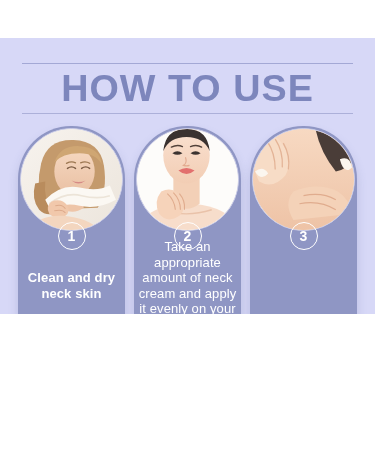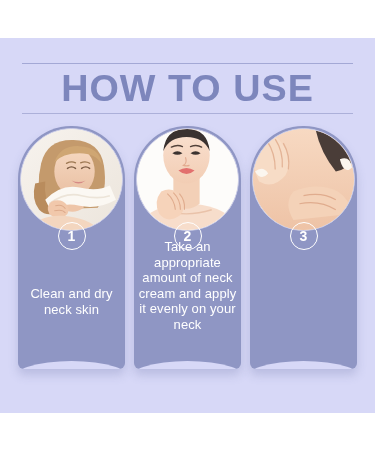--- a/index.html
+++ b/index.html
@@ -4,21 +4,21 @@
 <style>
   html,body{margin:0;padding:0;}
   body{
     width:375px;height:450px;
     background:#ffffff;
     font-family:"Liberation Sans","DejaVu Sans",sans-serif;
     overflow:hidden;
   }
   .poster{
     position:absolute;left:0;top:38px;
-    width:375px;height:375px;
+    width:375px;height:276px;
     background:#d7d8f7;
     overflow:hidden;
   }
 
   
   .heading-block{
     position:absolute;left:22px;top:25px;width:331px;
   }
   .rule{
     height:1px;width:100%;
@@ -93,21 +93,21 @@
 
   .caption{
     position:absolute;
     left:4px;right:4px;
     color:#ffffff;
     font-size:13px;
     line-height:15.5px;
     text-align:center;
     letter-spacing:.1px;
   }
-  #cap-1{top:160px;}
+  #cap-1{top:144px;font-weight:bold;}
   #cap-2{top:113px;}
   #cap-3{top:144px;}
 </style>
 </head>
 <body>
 
 <div class="poster">
 
   <div class="heading-block">
     <div class="rule top"></div>

